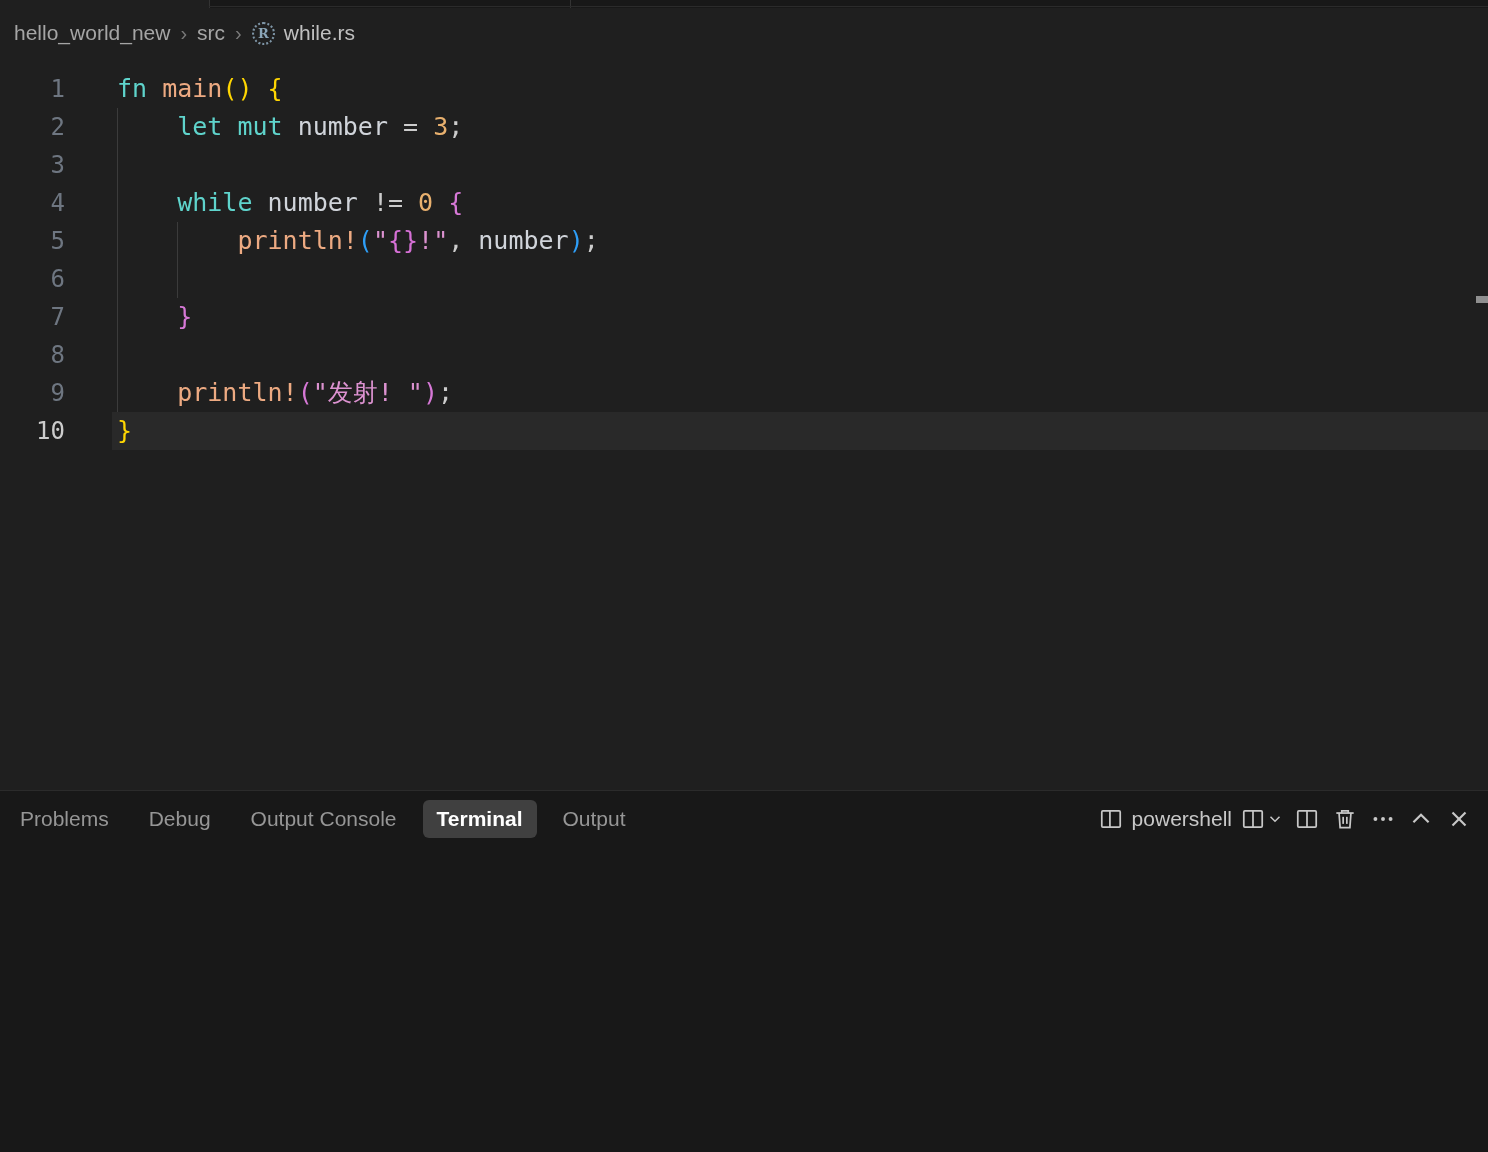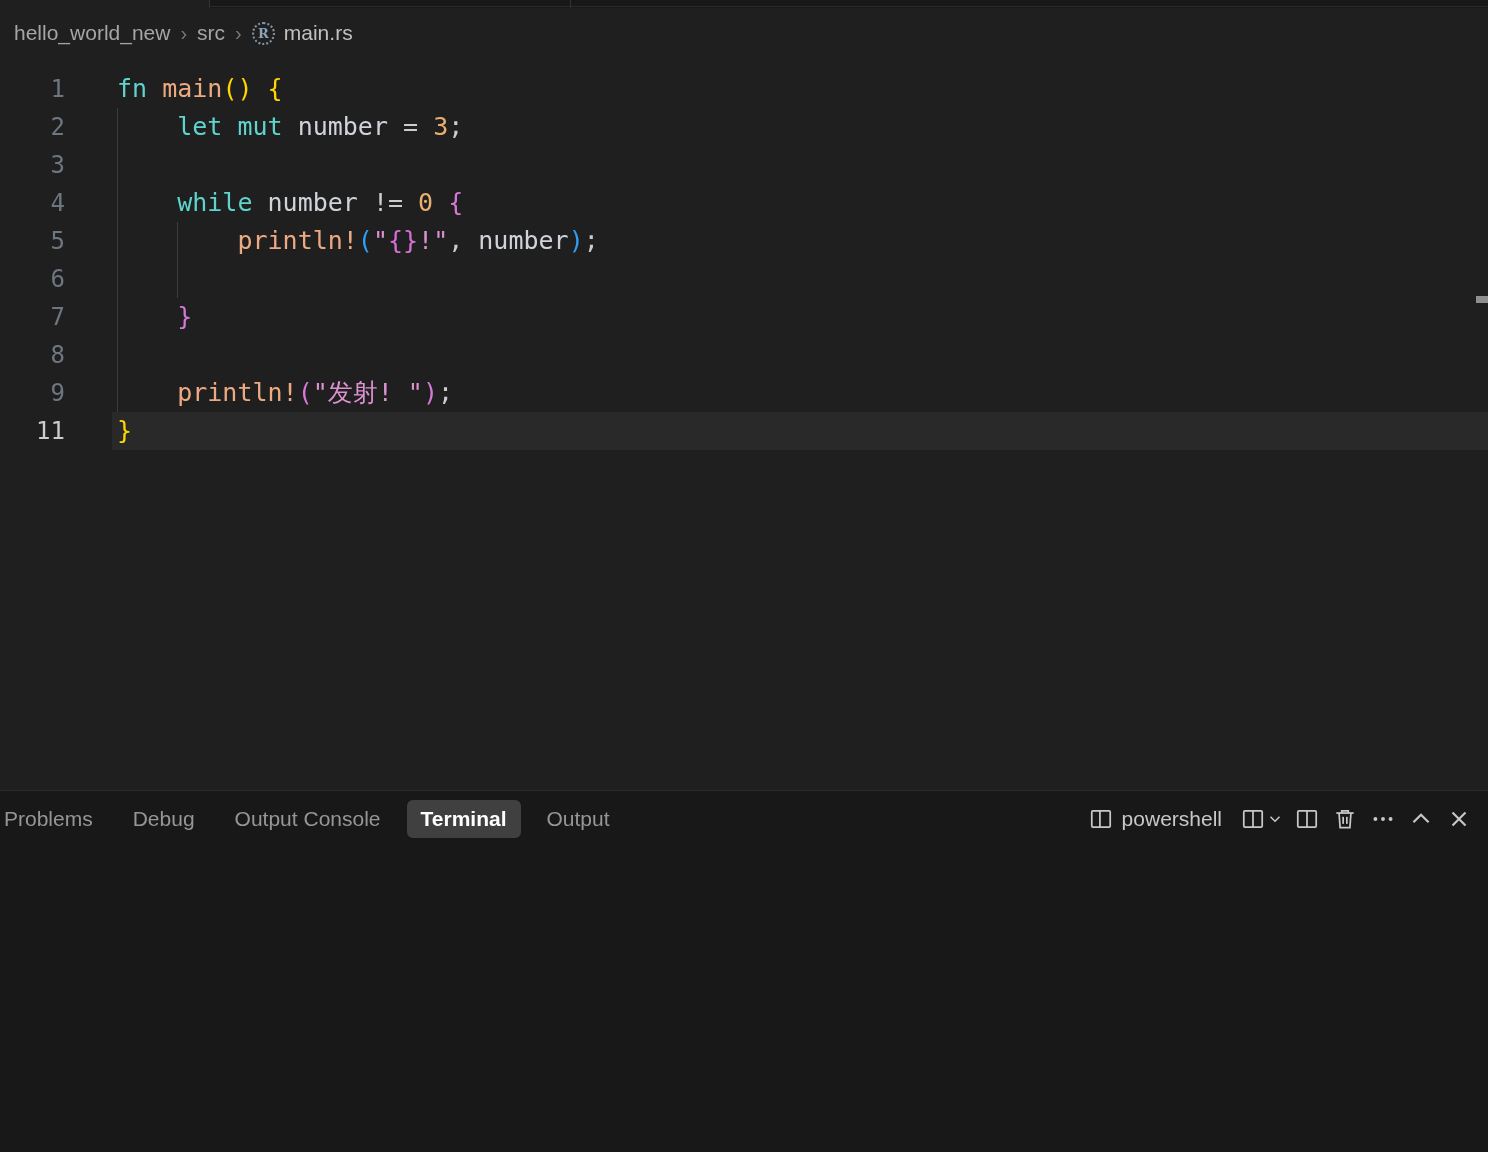--- a/index.html
+++ b/index.html
@@ -56,35 +56,35 @@
   }
 
   
   #panel {
     position:absolute; left:0; top:790px; width:1488px; height:362px;
     background:#181818; border-top:1px solid #2b2b2b;
   }
   #panel-header {
     position:relative; height:56px; display:flex; align-items:center;
   }
-  #panel-tabs { display:flex; align-items:center; gap:40px; padding-left:4px; }
+  #panel-tabs { display:flex; align-items:center; gap:40px; padding-left:20px; }
   .panel-tab {
     font-size:21px; color:#969696; cursor:pointer; padding:7px 0; white-space:nowrap;
   }
   .panel-tab.active {
     color:#ffffff; font-weight:bold; background:#404040; border-radius:6px; padding:7px 14px; margin:0 -14px;
   }
   #panel-actions {
     position:absolute; right:14px; top:0; height:56px; display:flex; align-items:center; gap:8px;
   }
   .action-btn {
     display:flex; align-items:center; justify-content:center;
     min-width:30px; height:34px; border-radius:5px; cursor:pointer; color:#c8c8c8;
   }
-  .shell-entry { display:flex; align-items:center; gap:8px; margin-right:10px; cursor:pointer; }
+  .shell-entry { display:flex; align-items:center; gap:8px; margin-right:0; cursor:pointer; }
   .shell-label { font-size:21px; color:#c8c8c8; }
   .icon-svg { display:block; }
 </style>
 </head>
 <body>
 
 <div id="app">
 
   <div id="tabstrip">
     <div class="active-tab"></div>
@@ -92,21 +92,21 @@
     <div class="tab-divider2"></div>
     <div class="strip-border"></div>
   </div>
 
   <div id="breadcrumb">
     <span class="crumb">hello_world_new</span>
     <span class="chev">›</span>
     <span class="crumb">src</span>
     <span class="chev">›</span>
     <span class="rust-icon">R</span>
-    <span class="crumb crumb-last">main.rs</span>
+    <span class="crumb crumb-last">while.rs</span>
   </div>
 
   <div id="editor">
     <div class="line-highlight"></div>
     <div class="indent-guide guide-1"></div>
     <div class="indent-guide guide-2"></div>
     <div class="lines" id="editor-lines">
         <div class="code-line">
           <div class="line-num">1</div>
           <div class="code-text"><span style="color: rgb(95, 212, 204);">fn</span><span style="color: rgb(204, 204, 204);"> </span><span style="color: rgb(237, 170, 130);">main</span><span style="color: rgb(255, 214, 2);">()</span><span style="color: rgb(204, 204, 204);"> </span><span style="color: rgb(255, 214, 2);">{</span></div>
@@ -136,21 +136,21 @@
         </div>
         <div class="code-line">
           <div class="line-num">8</div>
           <div class="code-text"></div>
         </div>
         <div class="code-line">
           <div class="line-num">9</div>
           <div class="code-text"><span style="color: rgb(204, 204, 204);">    </span><span style="color: rgb(237, 170, 130);">println!</span><span style="color: rgb(214, 120, 214);">(</span><span style="color: rgb(220, 146, 208);">"发射! "</span><span style="color: rgb(214, 120, 214);">)</span><span style="color: rgb(204, 204, 204);">;</span></div>
         </div>
         <div class="code-line">
-          <div class="line-num active">11</div>
+          <div class="line-num active">10</div>
           <div class="code-text"><span style="color: rgb(255, 214, 2);">}</span></div>
         </div>
       </div>
     <div class="overview-decoration"></div>
   </div>
 
   <div id="panel">
     <div id="panel-header">
       <div id="panel-tabs">
           <div class="panel-tab">Problems</div>

